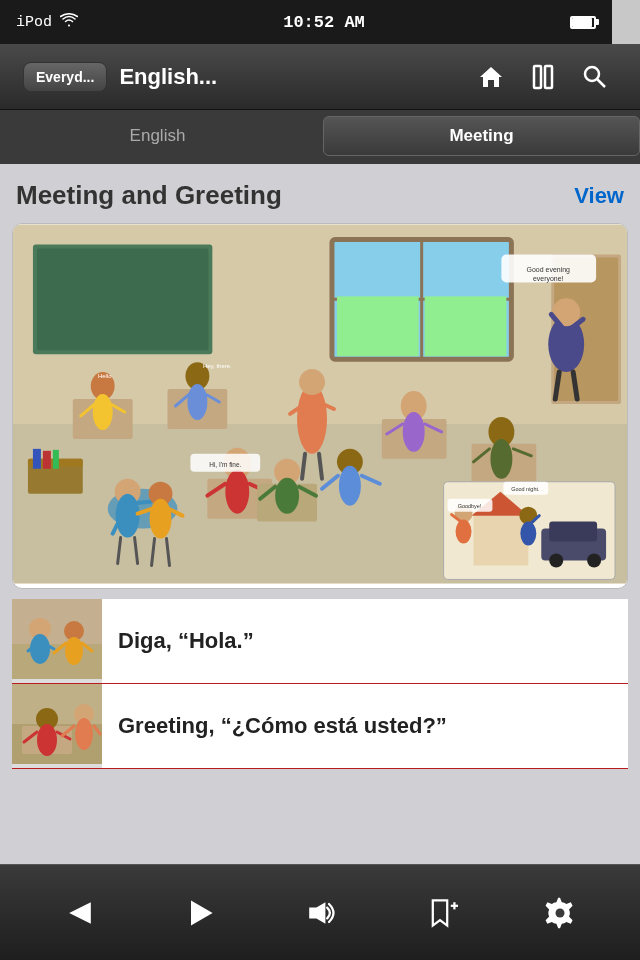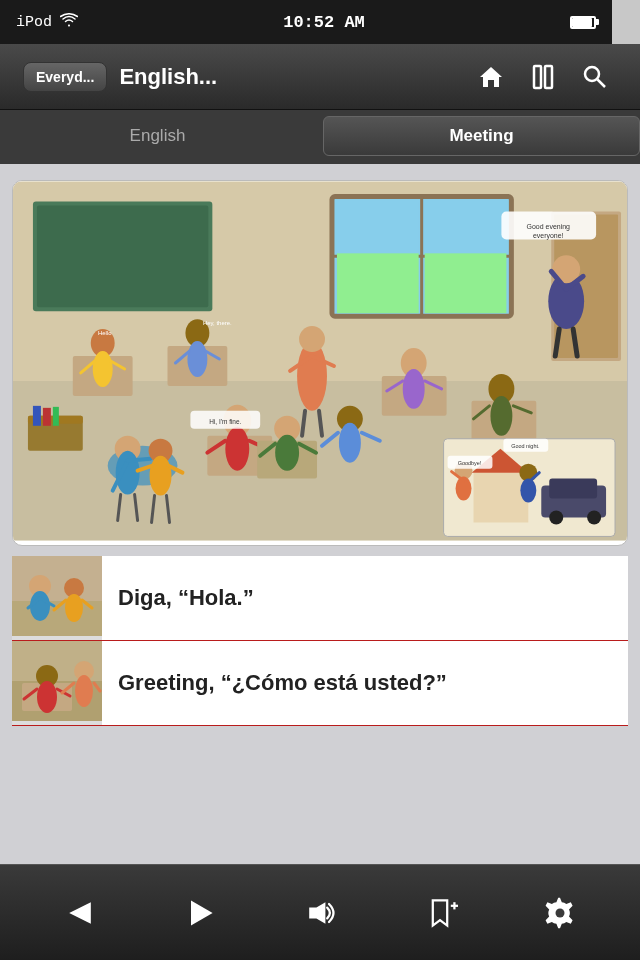--- a/index.html
+++ b/index.html
@@ -265,20 +265,24 @@
   <div class="segment-btn inactive">
     <span>English</span>
   </div>
   <div class="segment-btn active">
     <span>Meeting</span>
   </div>
 </div>
 
 <div id="main-content">
 
+  <div class="section-header">
+    <span class="section-title">Meeting and Greeting</span>
+    <span class="section-view-btn">View</span>
+  </div>
 
   <div class="main-image-container">
     <svg class="classroom-svg" viewBox="0 0 616 360" xmlns="http://www.w3.org/2000/svg">
 
       <rect width="616" height="360" fill="#e8dfc8"></rect>
 
       <rect x="0" y="0" width="616" height="200" fill="#d6c9a8"></rect>
 
       <rect x="0" y="200" width="616" height="160" fill="#c8bea0"></rect>
 

